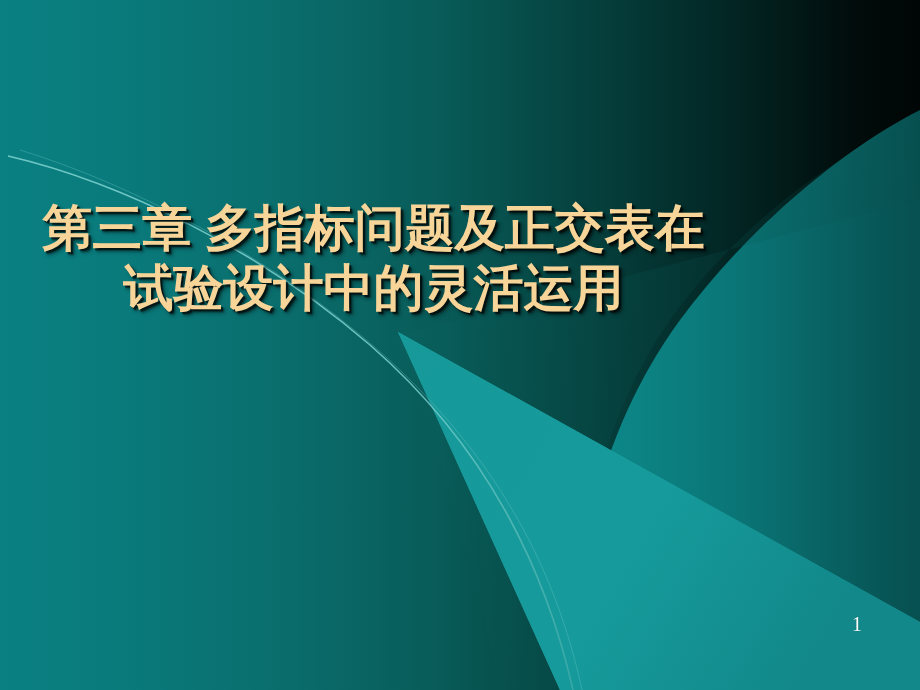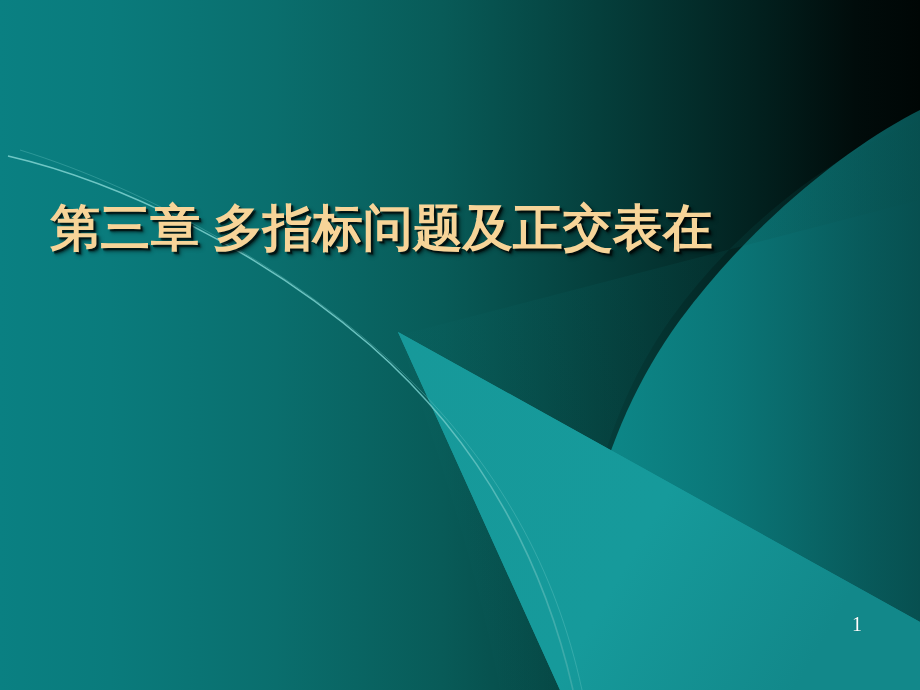--- a/index.html
+++ b/index.html
@@ -35,21 +35,21 @@
     position: absolute;
     top: 0; left: 0;
     width: 920px;
     height: 690px;
     display: block;
   }
 
   
   .title-block {
     position: absolute;
-    left: 8px;
+    left: 0;
     top: 198px;
     width: 747px;
     text-align: center;
     z-index: 10;
   }
   .title-line {
     display: block;
     color: #f7d498;
     font-family: "Liberation Serif", "DejaVu Serif", serif;
     font-weight: bold;
@@ -130,17 +130,18 @@
                C 470,432 540,545 573,690" fill="none" stroke="url(#hairlineGrad)" stroke-width="1.6"></path>
 
       <path d="M 20,150
                C 150,190 300,275 400,370
                C 500,466 556,570 582,690" fill="none" stroke="#79cfcc" stroke-width="0.9" opacity="0.35"></path>
     </svg>
   </div>
 
   <div class="title-block">
     <span class="title-line">第三章 多指标问题及正交表在</span>
+    <span class="title-line">试验设计中的灵活运用</span>
   </div>
 
   <div class="slide-number">1</div>
 
 </div>
 
 </body></html>

